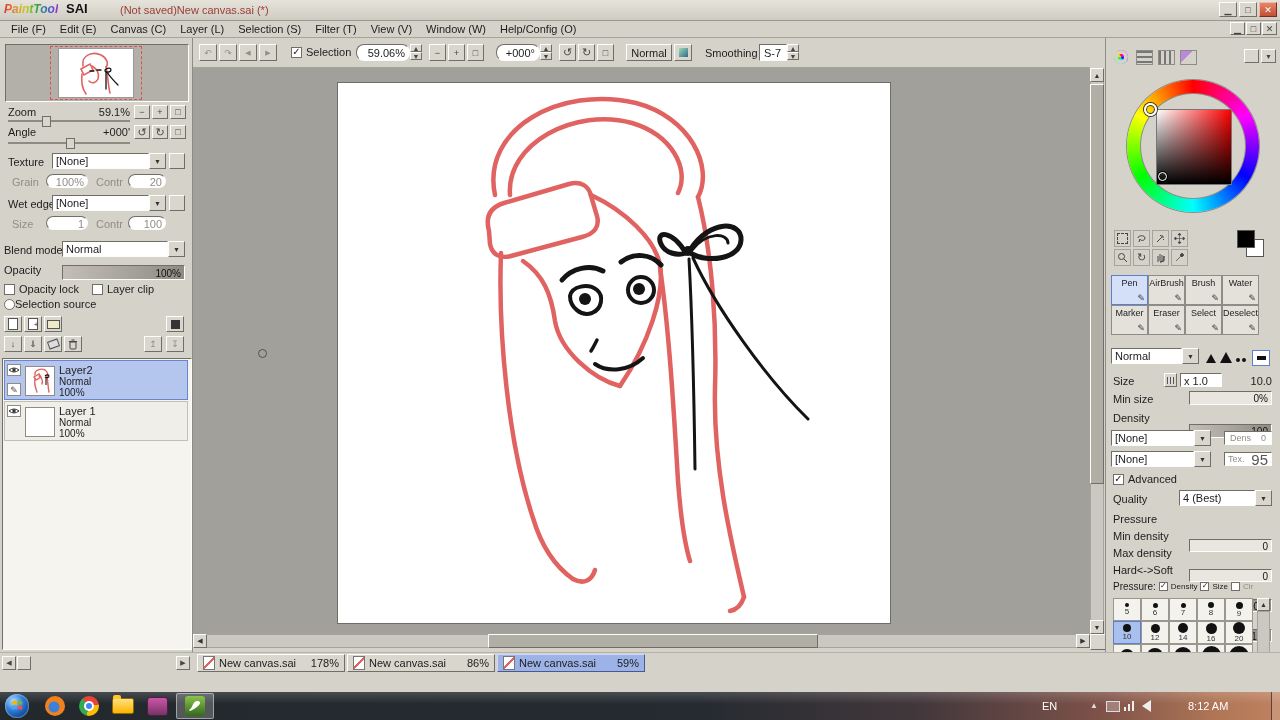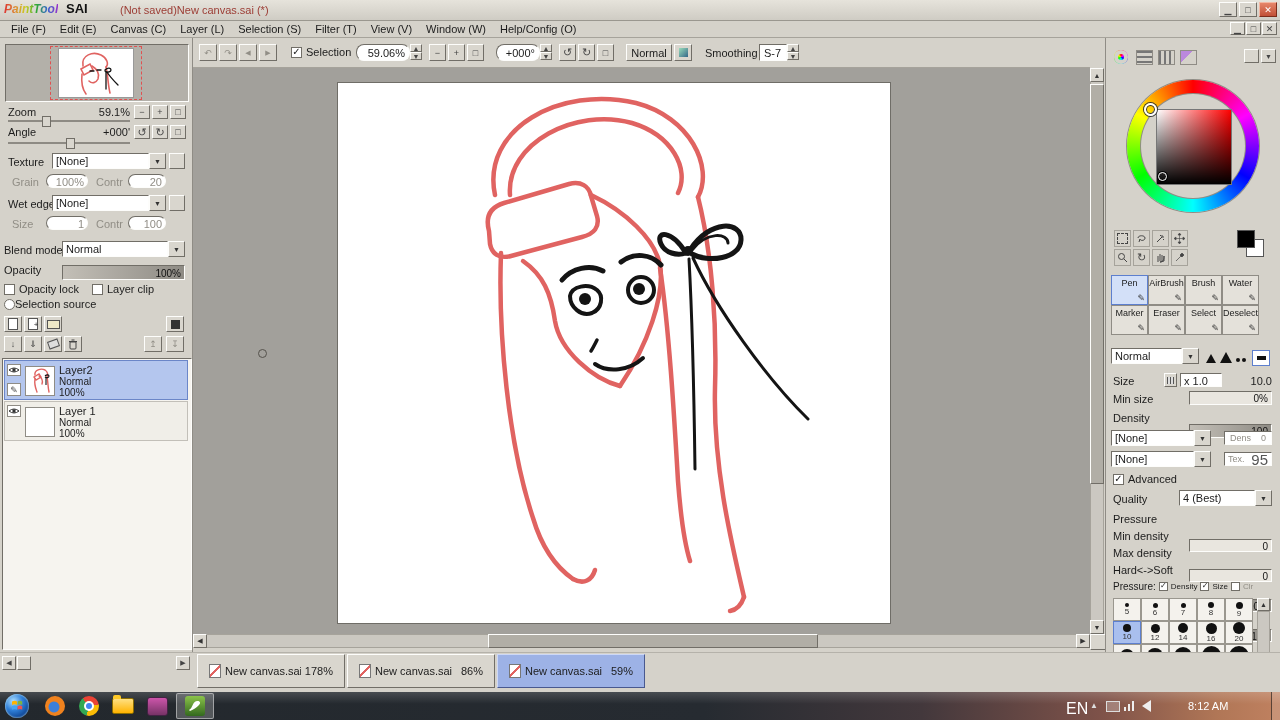--- a/index.html
+++ b/index.html
@@ -32,21 +32,21 @@
   .ddl .arrow{width:15px;background:#d9d6ce;border:1px solid;border-color:#fdfdfb #716e67 #716e67 #fdfdfb;display:flex;align-items:center;justify-content:center;}
   .ddl .arrow::before{content:"▼";font-size:7px;color:#333;}
   .slider{position:relative;box-sizing:border-box;background:#e9e6df;border:1px solid;border-color:#716e67 #fdfdfb #fdfdfb #716e67;overflow:hidden;}
   .slider .fill{position:absolute;left:0;top:0;bottom:0;background:linear-gradient(90deg,#c3bfb7,#8e8b84);}
   .slider .val{position:absolute;right:3px;top:50%;transform:translateY(-50%);font-size:10px;color:#111;}
   .track{background:#8e8b84;height:2px;position:relative;}
   .thumb{position:absolute;top:-4px;width:7px;height:9px;background:#d9d6ce;border:1px solid #716e67;}
   .minibtn{width:16px;height:14px;}
   .key{height:13px;box-sizing:border-box;border:1px solid;border-color:#fdfdfb #8a877f #8a877f #fdfdfb;background:#e0ddd6;
        font-size:8px;display:inline-flex;align-items:center;justify-content:center;padding:0 2px;color:#555;margin-left:2px;}
-  .tab{position:absolute;top:0;height:34px;width:148px;box-sizing:border-box;display:flex;align-items:center;gap:4px;padding:0 11px;
+  .tab{position:absolute;top:0;height:18px;width:148px;box-sizing:border-box;display:flex;align-items:center;gap:4px;padding:0 5px;
        background:#d9d6ce;border:1px solid;border-color:#fdfdfb #716e67 #716e67 #fdfdfb;}
   .tab.selected{background:#9db2e6;border-color:#cdd8f6 #49598f #49598f #cdd8f6;}
   .page-ico{width:10px;height:12px;background:#fff;border:1px solid #777;flex:none;
             background-image:linear-gradient(135deg,transparent 42%,#e06361 42%,#e06361 58%,transparent 58%);}
   .toolcell{position:absolute;width:37px;height:30px;box-sizing:border-box;background:#e4e1da;border:1px solid #8f8c85;font-size:9px;}
   .toolcell .tl{display:block;text-align:center;margin-top:2px;}
   .toolcell .pg{position:absolute;right:2px;bottom:1px;font-size:9px;color:#333;}
   .toolcell.selected{background:#d3e0f8;border:1px solid #5d7fce;}
   .pcell{position:absolute;width:28px;height:23px;box-sizing:border-box;background:#f4f2ed;border:1px solid #9a978f;
          display:flex;flex-direction:column;align-items:center;justify-content:center;font-size:8px;color:#333;}
@@ -638,21 +638,21 @@
       <span style="width:19px;height:17px;background:linear-gradient(#c5a,#736);border-radius:3px;border:1px solid #424;"></span>
       </div>
     <div class="abs btn" style="left:176px;top:1px;width:38px;height:26px;background:rgba(255,255,255,.22);border:1px solid rgba(255,255,255,.45);border-radius:2px;box-sizing:border-box;">
       <span style="width:20px;height:20px;background:linear-gradient(#8bc34a,#33691e);border-radius:3px;position:relative;display:inline-block;">
         <svg width="20" height="20" viewBox="0 0 20 20" style="position:absolute;left:0;top:0;">
             <path d="M4 14 C8 12 7 6 12 5 C15 4.5 16 7 14 9 C11 12 9 13 5 15 Z" fill="#fff"></path>
           </svg>
       </span>
       </div>
 
-    <span class="abs" style="left:1066px;top:8px;color:#fff;font-size:16px;">EN</span>
+    <span class="abs" style="left:1042px;top:8px;color:#fff;font-size:11px;">EN</span>
     <span class="abs" style="left:1090px;top:9px;color:#ddd;font-size:8px;">▲</span>
     <span class="abs" style="left:1106px;top:9px;width:12px;height:9px;border:1px solid #ddd;background:rgba(255,255,255,.25);"></span>
     <span class="abs" style="left:1124px;top:9px;width:11px;height:10px;background:linear-gradient(to top,#eee 0,#eee 100%) left bottom/2px 4px no-repeat,linear-gradient(to top,#eee 0,#eee 100%) 4px bottom/2px 7px no-repeat,linear-gradient(to top,#eee 0,#eee 100%) 8px bottom/2px 10px no-repeat;"></span>
     <span class="abs" style="left:1142px;top:8px;width:0;height:0;border-top:6px solid transparent;border-bottom:6px solid transparent;border-right:9px solid #eee;"></span>
     <span class="abs" style="left:1188px;top:8px;color:#fff;font-size:11px;">8:12 AM</span>
     <div class="abs" style="left:1271px;top:0;width:9px;height:28px;background:rgba(255,255,255,.15);border-left:1px solid rgba(0,0,0,.55);box-sizing:border-box;"></div>
   </div>
 
 </div>
 

